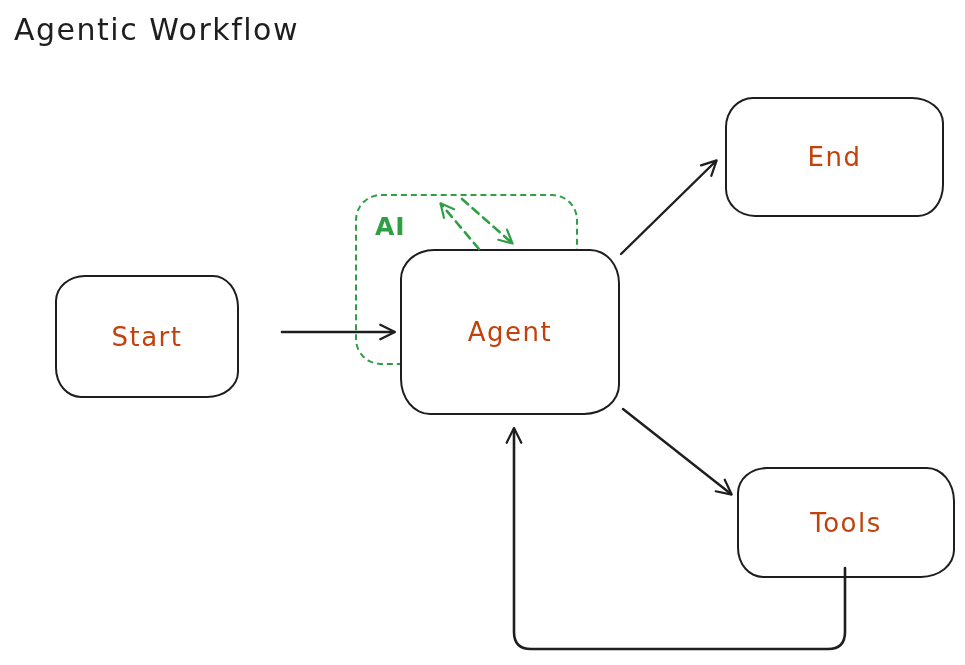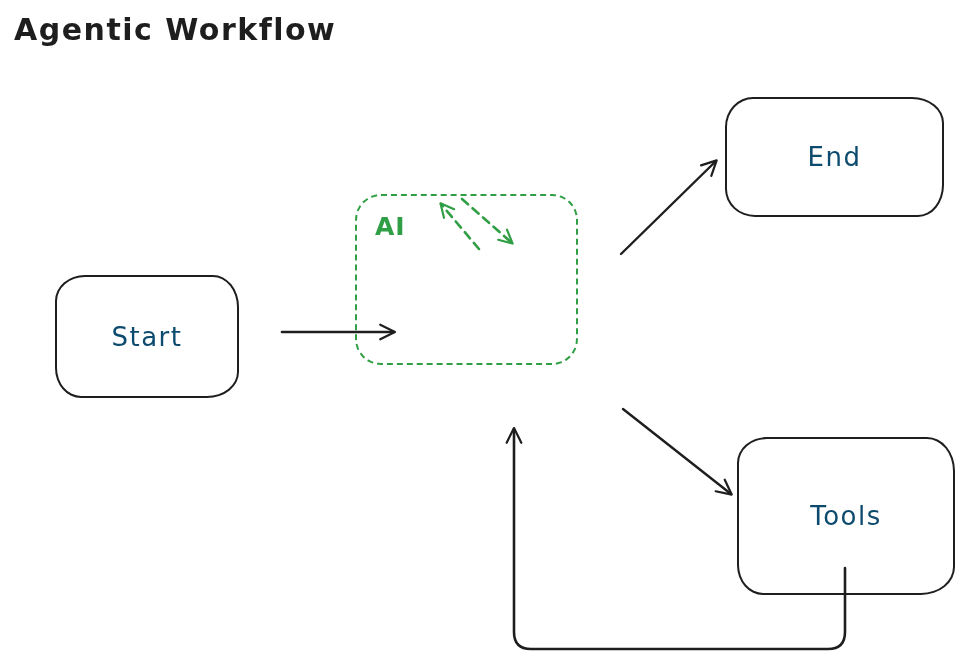--- a/index.html
+++ b/index.html
@@ -12,42 +12,42 @@
     overflow: hidden;
     font-family: "DejaVu Sans", sans-serif;
     color: #1e1e1e;
   }
   .title {
     position: absolute;
     left: 14px;
     top: 12px;
     font-size: 30px;
     letter-spacing: 1.5px;
-    font-weight: 700;
+    font-weight: 400;
     color: #1e1e1e;
     white-space: nowrap;
   }
   .node {
     position: absolute;
     background: #ffffff;
     border: 2.5px solid #1e1e1e;
     display: flex;
     align-items: center;
     justify-content: center;
     z-index: 2;
   }
   .node .label {
     font-size: 26px;
     letter-spacing: 1.5px;
-    color: #0c4a6e;
+    color: #c2410c;
   }
   .node-start  { left: 55px;  top: 275px; width: 184px; height: 123px; border-radius: 30px 26px 32px 26px / 26px 32px 26px 30px; }
   .node-agent  { left: 400px; top: 249px; width: 220px; height: 166px; border-radius: 34px 30px 36px 30px / 30px 34px 30px 36px; }
   .node-end    { left: 725px; top: 97px;  width: 219px; height: 120px; border-radius: 28px 32px 26px 30px / 30px 26px 32px 28px; }
-  .node-tools  { left: 737px; top: 437px; width: 218px; height: 158px; border-radius: 30px 28px 34px 26px / 26px 34px 28px 30px; text-align: center; }
+  .node-tools  { left: 737px; top: 467px; width: 218px; height: 111px; border-radius: 30px 28px 34px 26px / 26px 34px 28px 30px; text-align: center; }
   .ai-box {
     position: absolute;
     left: 355px; top: 194px;
     width: 223px; height: 171px;
     border: 2.5px dashed #2f9e44;
     border-radius: 26px;
     z-index: 1;
   }
   .ai-label {
     position: absolute;
@@ -72,20 +72,23 @@
 <div class="canvas">
 
   <div class="title">Agentic Workflow</div>
 
   <div class="ai-box"></div>
   <div class="ai-label">AI</div>
 
   <div class="node node-start">
     <span class="label">Start</span>
   </div>
+  <div class="node node-agent">
+    <span class="label">Agent</span>
+  </div>
   <div class="node node-end">
     <span class="label">End</span>
   </div>
   <div class="node node-tools">
     <span class="label">Tools</span>
   </div>
 
   <svg class="wires" viewBox="0 0 965 665" xmlns="http://www.w3.org/2000/svg">
     <defs>
       <marker id="arrowBlack" viewBox="0 0 24 24" refX="20" refY="12" markerWidth="22" markerHeight="22" markerUnits="userSpaceOnUse" orient="auto">

